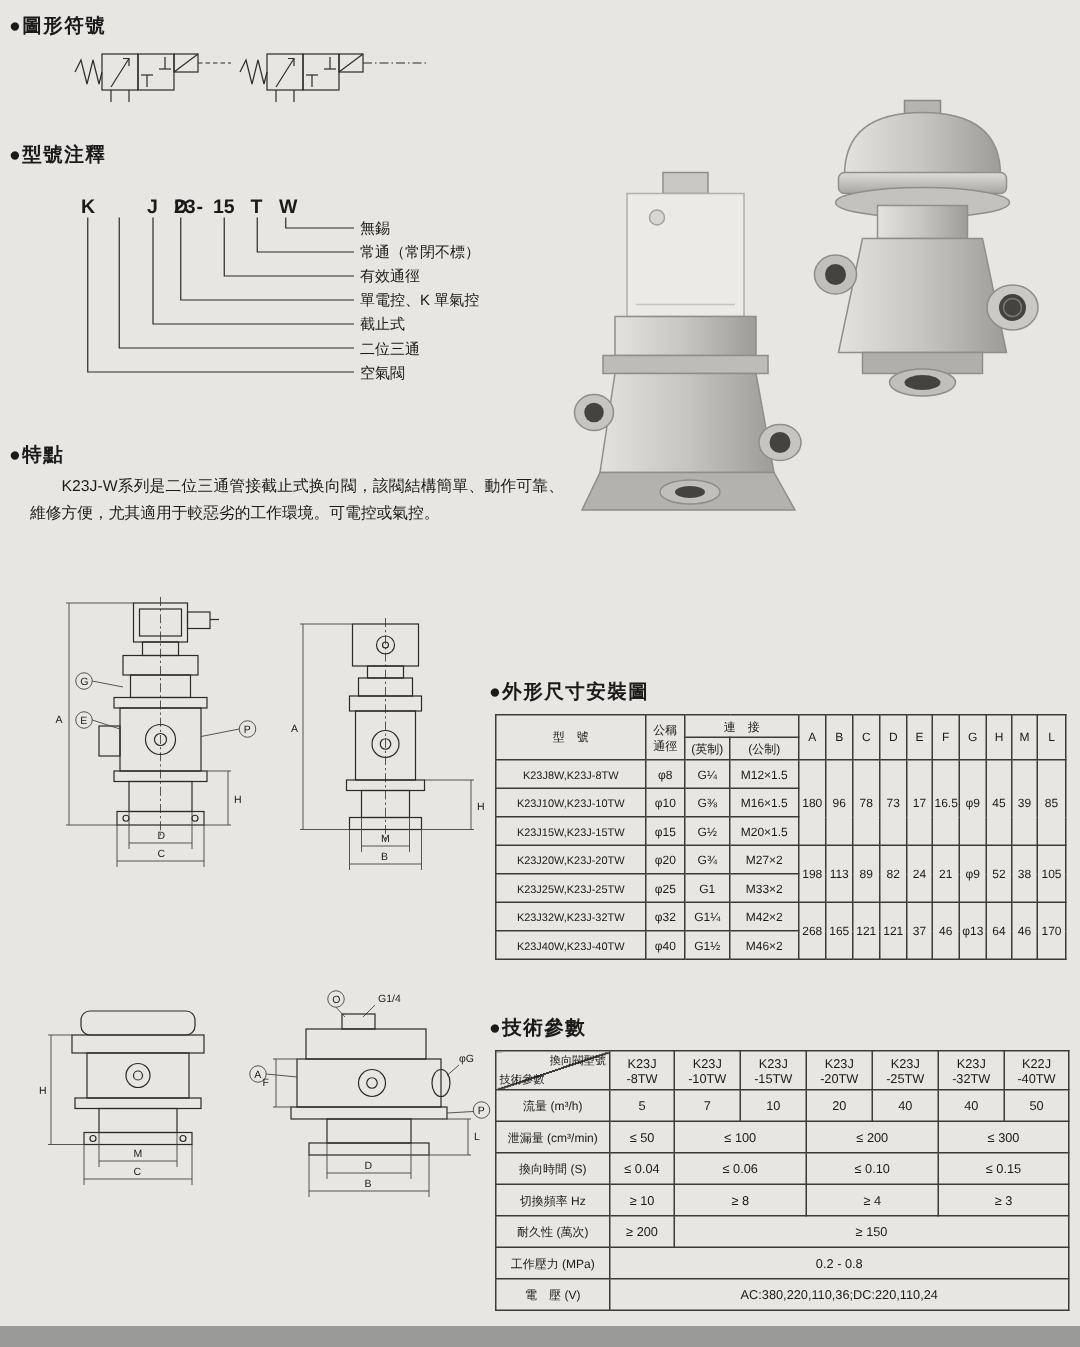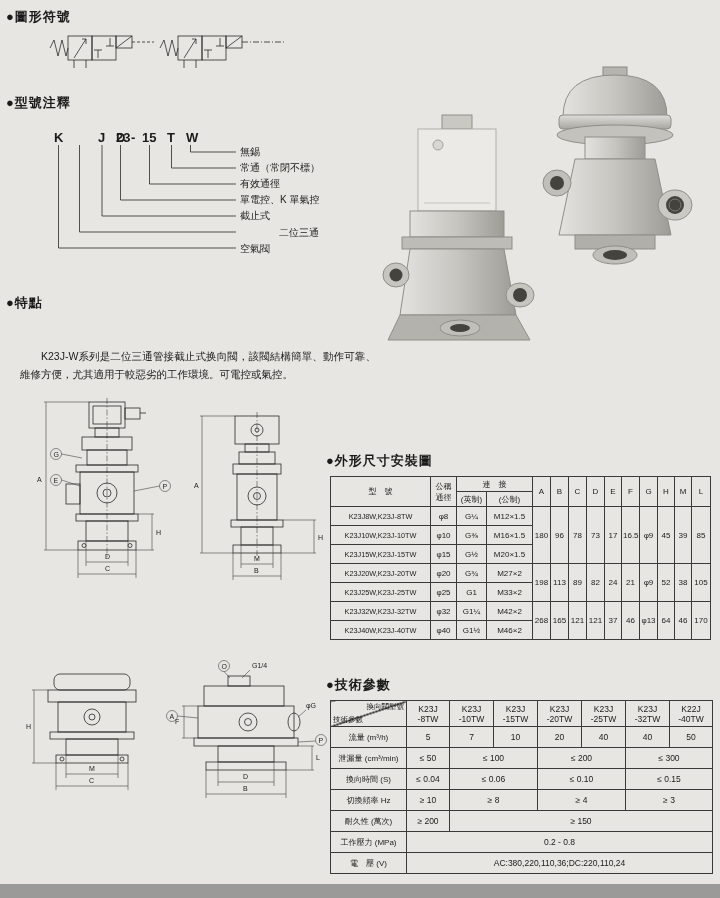--- a/index.html
+++ b/index.html
@@ -2,21 +2,21 @@
 <html><head>
 <meta charset="utf-8">
 <style>
   * { box-sizing: border-box; margin: 0; padding: 0; }
   html,body { background:#9a9a98; }
   body { font-family: "Liberation Sans", "DejaVu Sans", sans-serif; }
   .page { position:relative; width:720px; height:884px; background:#e7e6e2; color:#1a1a1a; overflow:hidden; margin:0 auto;padding-left:40px; }
   .sec-title { position:absolute; font-size:13px; font-weight:bold; letter-spacing:1px; white-space:nowrap; }
   .code-char { position:absolute; top:130px; font-size:13px; font-weight:bold; }
   .model-label { position:absolute; left:240px; font-size:10px; white-space:nowrap; }
-  .features-text { position:absolute; left:20px; top:316px; width:356px; font-size:10.5px; line-height:1.7; text-align:justify; text-indent:2em;margin-top:32px; }
+  .features-text { position:absolute; left:20px; top:316px; width:356px; font-size:10.5px; line-height:1.7; text-align:justify; text-indent:2em; }
   table { border-collapse:collapse; position:absolute; table-layout:fixed; }
   .dims-table { left:330px; top:476px; width:380px; font-size:8px; }
   .dims-table th, .dims-table td { border:1px solid #3a3a3a; text-align:center; vertical-align:middle; padding:0 1px; font-weight:normal; overflow:hidden; white-space:nowrap; }
   .dims-table tr.hdr { height:15px; }
   .dims-table tr.r { height:19px; }
   .dims-table .model-cell { font-size:7.3px; }
   .tech-table { left:330px; top:700px; width:382px; font-size:8.5px; }
   .tech-table th, .tech-table td { border:1px solid #3a3a3a; text-align:center; vertical-align:middle; padding:1px; font-weight:normal; overflow:hidden; }
   .tech-table tr { height:21px; }
   .tech-table tr.hdr { height:26px; }
@@ -92,21 +92,21 @@
     <polyline points="50,17 50,88 184,88"></polyline>
     <polyline points="27.5,17 27.5,104 184,104"></polyline>
     <polyline points="6.5,17 6.5,120 184,120"></polyline>
   </svg>
 
   <div class="model-label" style="top:145px;text-align:center;">無錫</div>
   <div class="model-label" style="top:161px;">常通（常閉不標）</div>
   <div class="model-label" style="top:177px;">有效通徑</div>
   <div class="model-label" style="top:193px;">單電控、K 單氣控</div>
   <div class="model-label" style="top:209px;">截止式</div>
-  <div class="model-label" style="top:226px;margin-left:39px;">二位三通</div>
+  <div class="model-label" style="top:226px;">二位三通</div>
   <div class="model-label" style="top:242px;">空氣閥</div>
 
   <svg style="left:375px; top:60px;" width="340" height="330" viewBox="0 0 340 330">
     <defs>
       <linearGradient id="met" x1="0" y1="0" x2="1" y2="0">
         <stop offset="0" stop-color="#e3e2de"></stop>
           <stop offset="0.5" stop-color="#c6c5c0"></stop>
           <stop offset="1" stop-color="#9d9c96"></stop>
       </linearGradient>
       <linearGradient id="metv" x1="0" y1="0" x2="0" y2="1">

